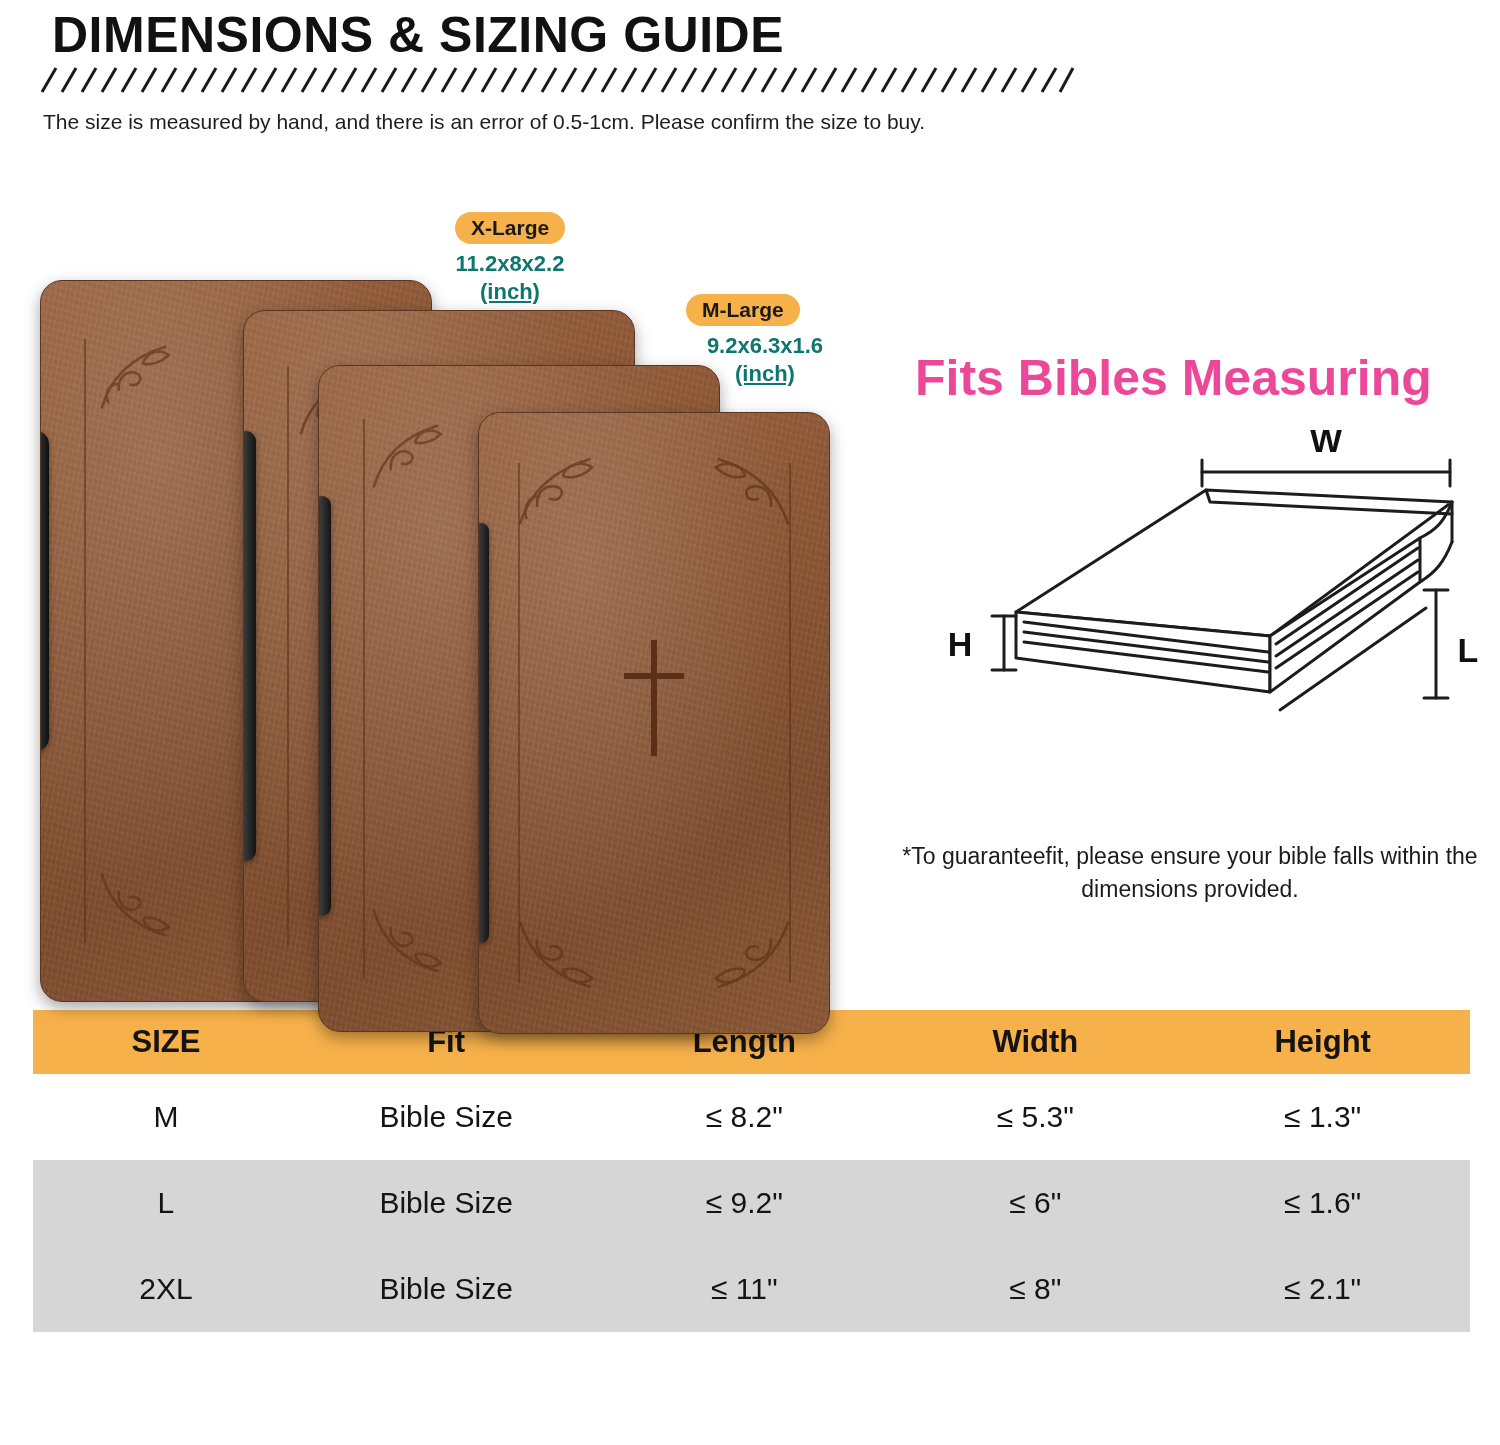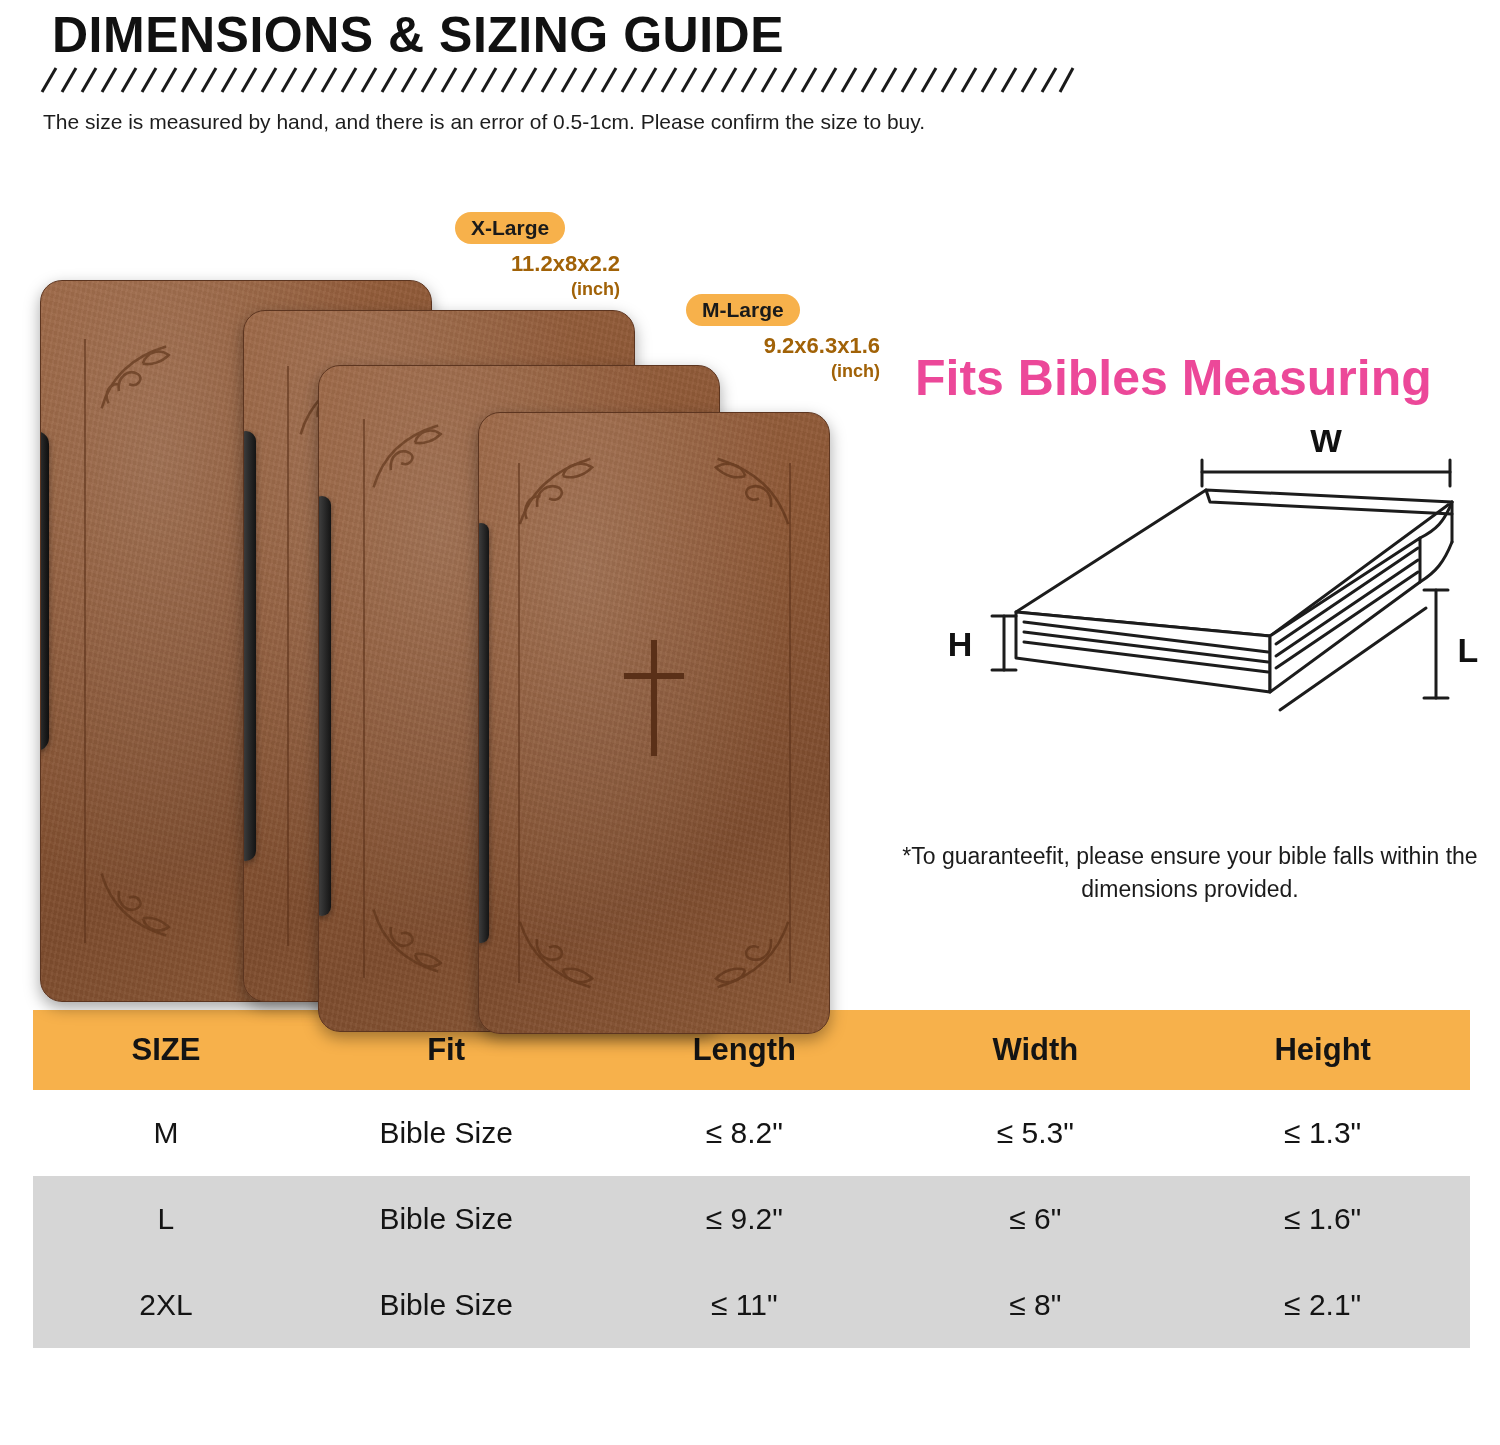--- a/index.html
+++ b/index.html
@@ -109,29 +109,30 @@
     padding: 4px 16px;
     font-size: 21px;
     font-weight: bold;
     color: #1a1a1a;
     white-space: nowrap;
   }
   .dims {
     position: absolute;
     font-size: 22px;
     font-weight: bold;
-    color: #a16207;
-    text-align: right;
+    color: #0f766e;
+    text-align: center;
     white-space: nowrap;
     line-height: 1.25;
   }
   .dims .unit {
     display: block;
-    font-size: 18px;
-    font-weight: bold;
+    font-size: 22px;
+    font-weight: bold;
+    text-decoration: underline;
   }
 
   
   .fits-title {
     position: absolute;
     left: 915px;
     top: 325px;
     font-size: 50px;
     font-weight: bold;
     color: #ec4899;
@@ -171,21 +172,21 @@
     font-size: 30px;
     color: #141414;
     padding: 0;
     height: 86px;
     font-weight: normal;
   }
   .size-table thead th {
     background: #f7b14b;
     font-size: 31px;
     font-weight: bold;
-    height: 80px;
+    height: 64px;
   }
   .size-table tbody tr.odd td { background: #ffffff; }
   .size-table tbody tr.even td { background: #d6d6d6; }
   .col-size  { width: 18.5%; }
   .col-fit   { width: 20.5%; }
   .col-len   { width: 21%; }
   .col-wid   { width: 19.5%; }
   .col-hei   { width: 20.5%; }
 </style>
 </head>

